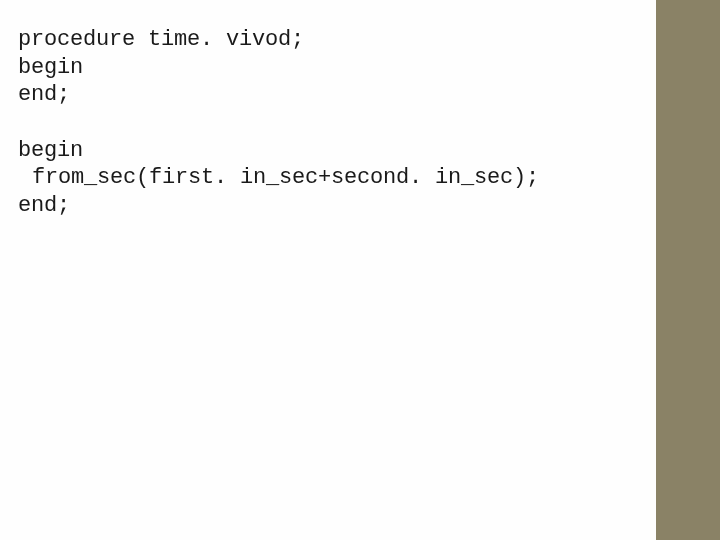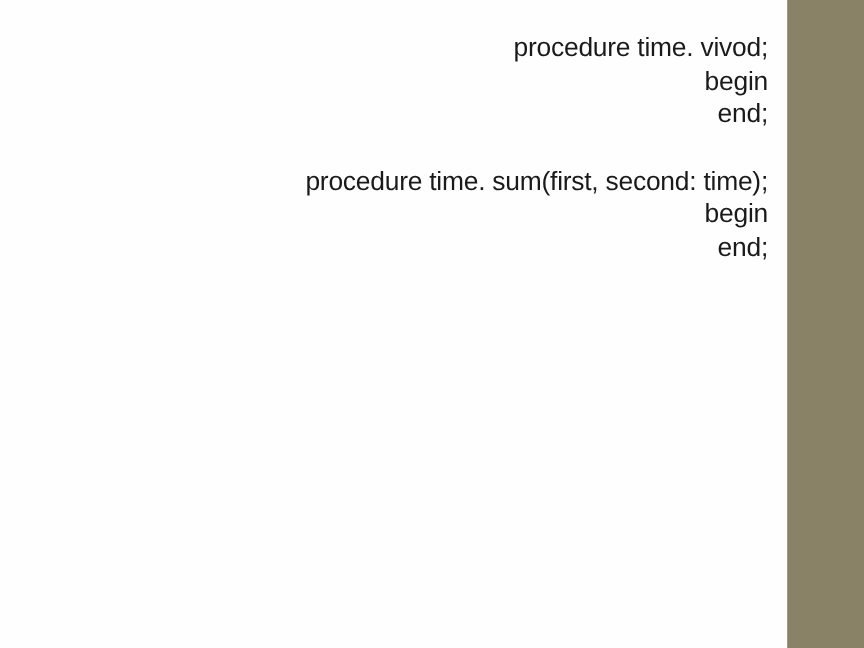--- a/index.html
+++ b/index.html
@@ -28,22 +28,21 @@
       color: #1a1a1a;
       font-size: 22px;
       line-height: 1.25;
       letter-spacing: -0.2px;
     }
     .code-block {
       margin-bottom: 28px;
     }
     .code-line {
       white-space: pre;
-      font-family: Liberation Sans, sans-serif;
-      text-align: right;
+      font-family: Liberation Mono, monospace;
     }
     .side-bar {
       position: absolute;
       right: 0;
       top: 0;
       width: 64px;
       height: 540px;
       background: #8a8266;
     }
     .indent {
@@ -54,19 +53,19 @@
 <body>
 
 <div class="page">
   <div class="content">
     <div class="code-block">
       <div class="code-line">procedure time. vivod;</div>
       <div class="code-line">begin</div>
       <div class="code-line">end;</div>
     </div>
     <div class="code-block">
-      <div class="code-line">procedure time. sum(first, second: time);</div>
       <div class="code-line">begin</div>
+      <div class="code-line indent">from_sec(first. in_sec+second. in_sec);</div>
       <div class="code-line">end;</div>
     </div>
   </div>
   <div class="side-bar"></div>
 </div>
 
 </body></html>

